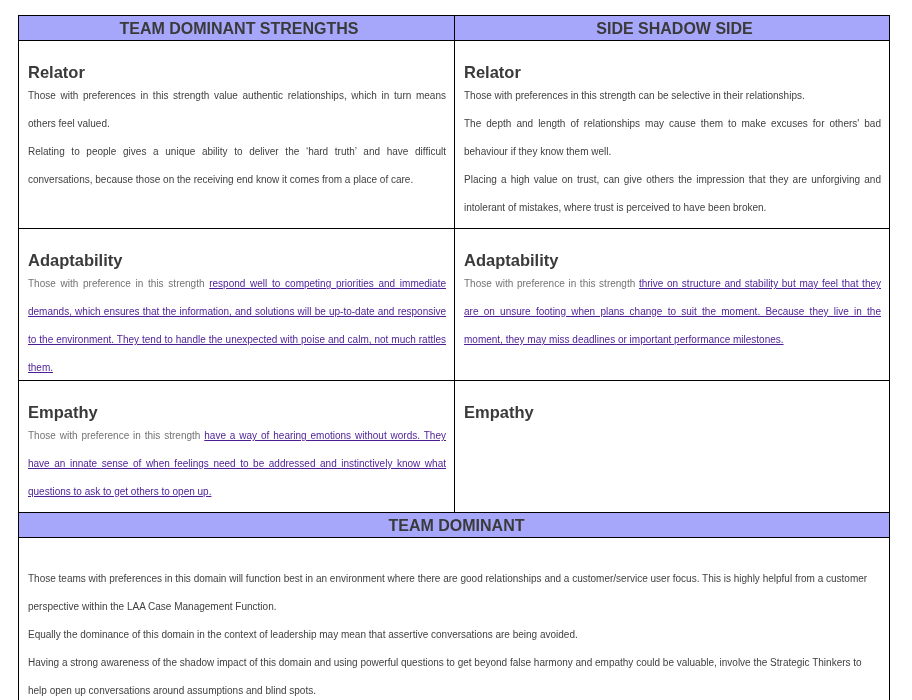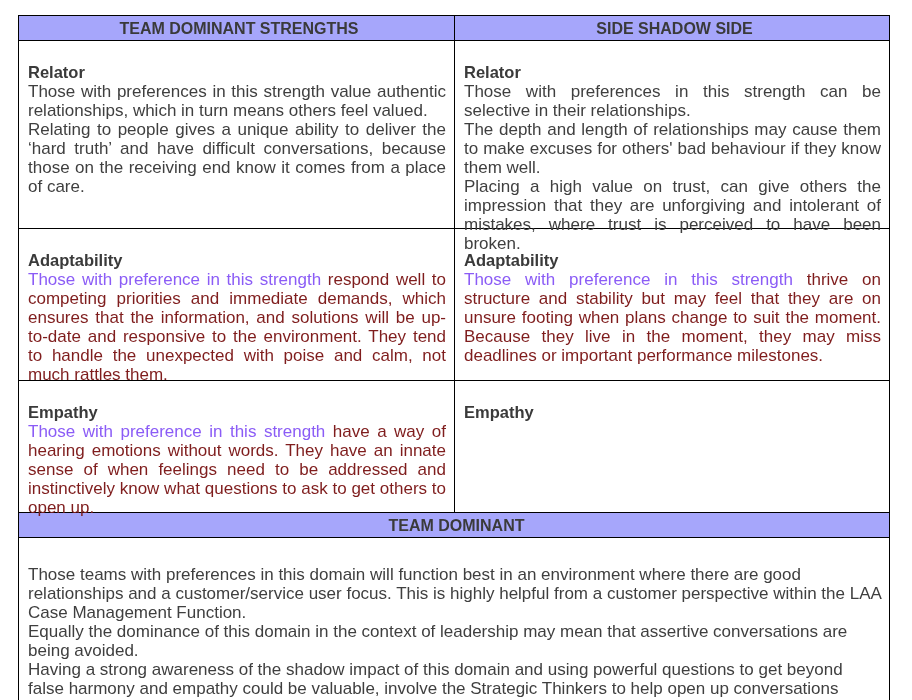--- a/index.html
+++ b/index.html
@@ -8,23 +8,23 @@
   .tbl { position: absolute; left: 18px; top: 15px; width: 872px; border: 1px solid #000; box-sizing: border-box; }
   .row { display: flex; border-bottom: 1px solid #000; box-sizing: border-box; }
   .row:last-child { border-bottom: none; }
   .cell { box-sizing: border-box; padding: 3px 8px 4px 9px; }
   .cell.left { width: 436px; border-right: 1px solid #000; }
   .cell.right { width: 434px; }
   .hdr { background: #a6a6fb; height: 25px; }
   .hdr .cell { font-weight: bold; font-size: 16px; text-align: center; color: #3a3a3a; padding: 3px 0 0 5px; line-height: 20px; }
   .hdr .cell.full { width: 100%; }
   .sect-title { font-weight: bold; font-size: 16.5px; line-height: 20px; color: #3a3a3a; margin-top: 18px; }
-  .para { font-size: 17px; line-height: 19px; text-align: justify; margin: 0; }
-  .lead { color: #8b5cf6; }
-  .rest { color: #7f1d1d; }
+  .para { font-size: 10px; line-height: 28px; text-align: justify; margin: 0; }
+  .lead { color: #737373; }
+  .rest { color: #4c1d95; text-decoration: underline; }
   .r-relator { height: 188px; }
   .r-adapt { height: 152px; }
   .r-empathy { height: 132px; }
   .r-impacts { height: 143px; margin-top: 24px; }
   .r-impacts .cell { width: 100%; padding-right: 8px; }
   .r-impacts .para { text-align: left; }
 </style>
 </head>
 <body>
 

